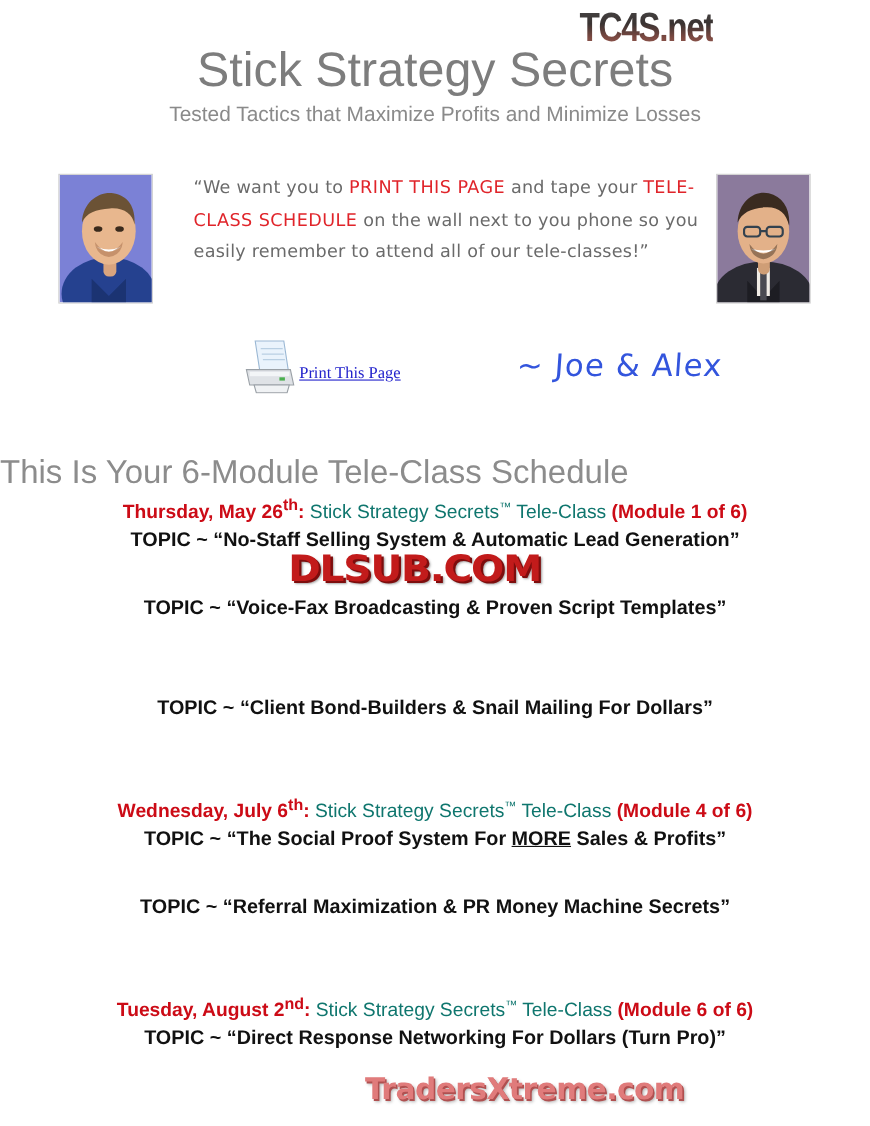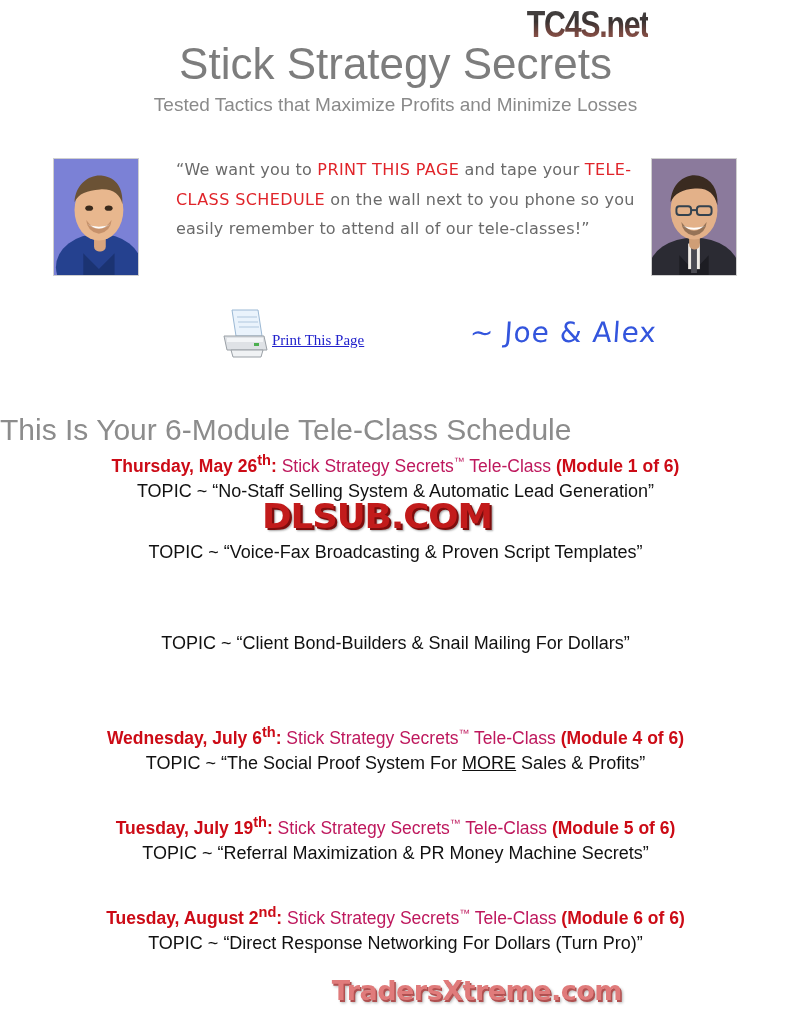--- a/index.html
+++ b/index.html
@@ -168,32 +168,32 @@
   .module-line1 {
     text-align: center;
     font-size: 17.5px;
     line-height: 23px;
     white-space: nowrap;
   }
   .module-line2 {
     text-align: center;
     font-size: 18px;
     line-height: 24px;
-    font-weight: normal;
+    font-weight: bold;
     color: #111111;
     margin-top: 1px;
     white-space: nowrap;
   }
   .m-date {
     color: #cc0B16;
     font-weight: bold;
   }
   .m-colon { color: #cc0B16; font-weight: bold; }
   .m-mid {
-    color: #be185d;
+    color: #0f766e;
     font-weight: normal;
     margin-top: 28px;
   }
   .m-mid .tm { font-size: 11px; vertical-align: super; line-height: 0; }
   .m-module {
     color: #cc0B16;
     font-weight: bold;
   }
   .m-underline { text-decoration: underline; }
 
@@ -317,21 +317,20 @@
         <div class="module-line2"><span>TOPIC ~ </span><span>“Voice-Fax Broadcasting &amp; Proven Script Templates”</span></div>
       </div>
       <div class="module-row">
         <div class="module-line2"><span>TOPIC ~ </span><span>“Client Bond-Builders &amp; Snail Mailing For Dollars”</span></div>
       </div>
       <div class="module-row">
         <div class="module-line1"><span class="m-date">Wednesday, July 6</span><sup style="color: rgb(204, 11, 22); font-weight: bold;">th</sup><span class="m-colon">: </span><span class="m-mid"><span>Stick Strategy Secrets</span><span class="tm">™</span><span> Tele-Class </span></span><span class="m-module">(Module 4 of 6)</span></div>
         <div class="module-line2"><span>TOPIC ~ </span><span>“The Social Proof System For </span><span class="m-underline">MORE</span><span> Sales &amp; Profits”</span></div>
       </div>
       <div class="module-row">
-        <div class="module-line1"><span class="m-date">Tuesday, July 19</span><sup style="color: rgb(204, 11, 22); font-weight: bold;">th</sup><span class="m-colon">: </span><span class="m-mid"><span>Stick Strategy Secrets</span><span class="tm">™</span><span> Tele-Class </span></span><span class="m-module">(Module 5 of 6)</span></div>
         <div class="module-line2"><span>TOPIC ~ </span><span>“Referral Maximization &amp; PR Money Machine Secrets”</span></div>
       </div>
       <div class="module-row">
         <div class="module-line1"><span class="m-date">Tuesday, August 2</span><sup style="color: rgb(204, 11, 22); font-weight: bold;">nd</sup><span class="m-colon">: </span><span class="m-mid"><span>Stick Strategy Secrets</span><span class="tm">™</span><span> Tele-Class </span></span><span class="m-module">(Module 6 of 6)</span></div>
         <div class="module-line2"><span>TOPIC ~ </span><span>“Direct Response Networking For Dollars (Turn Pro)”</span></div>
       </div>
     </div>
 
   <div class="watermark">DLSUB.COM</div>
 

